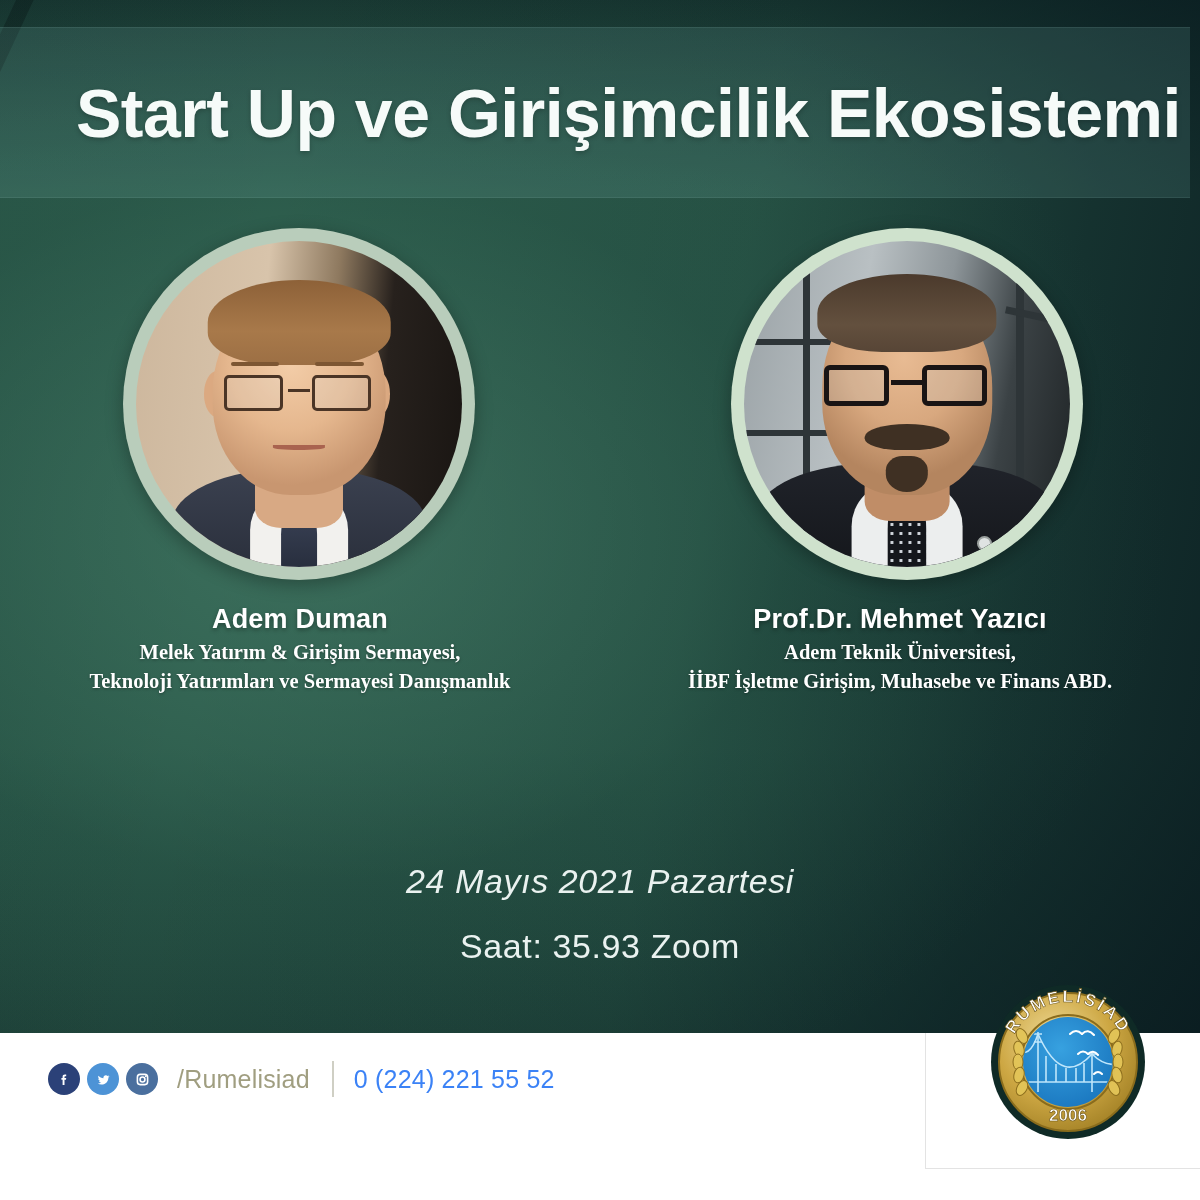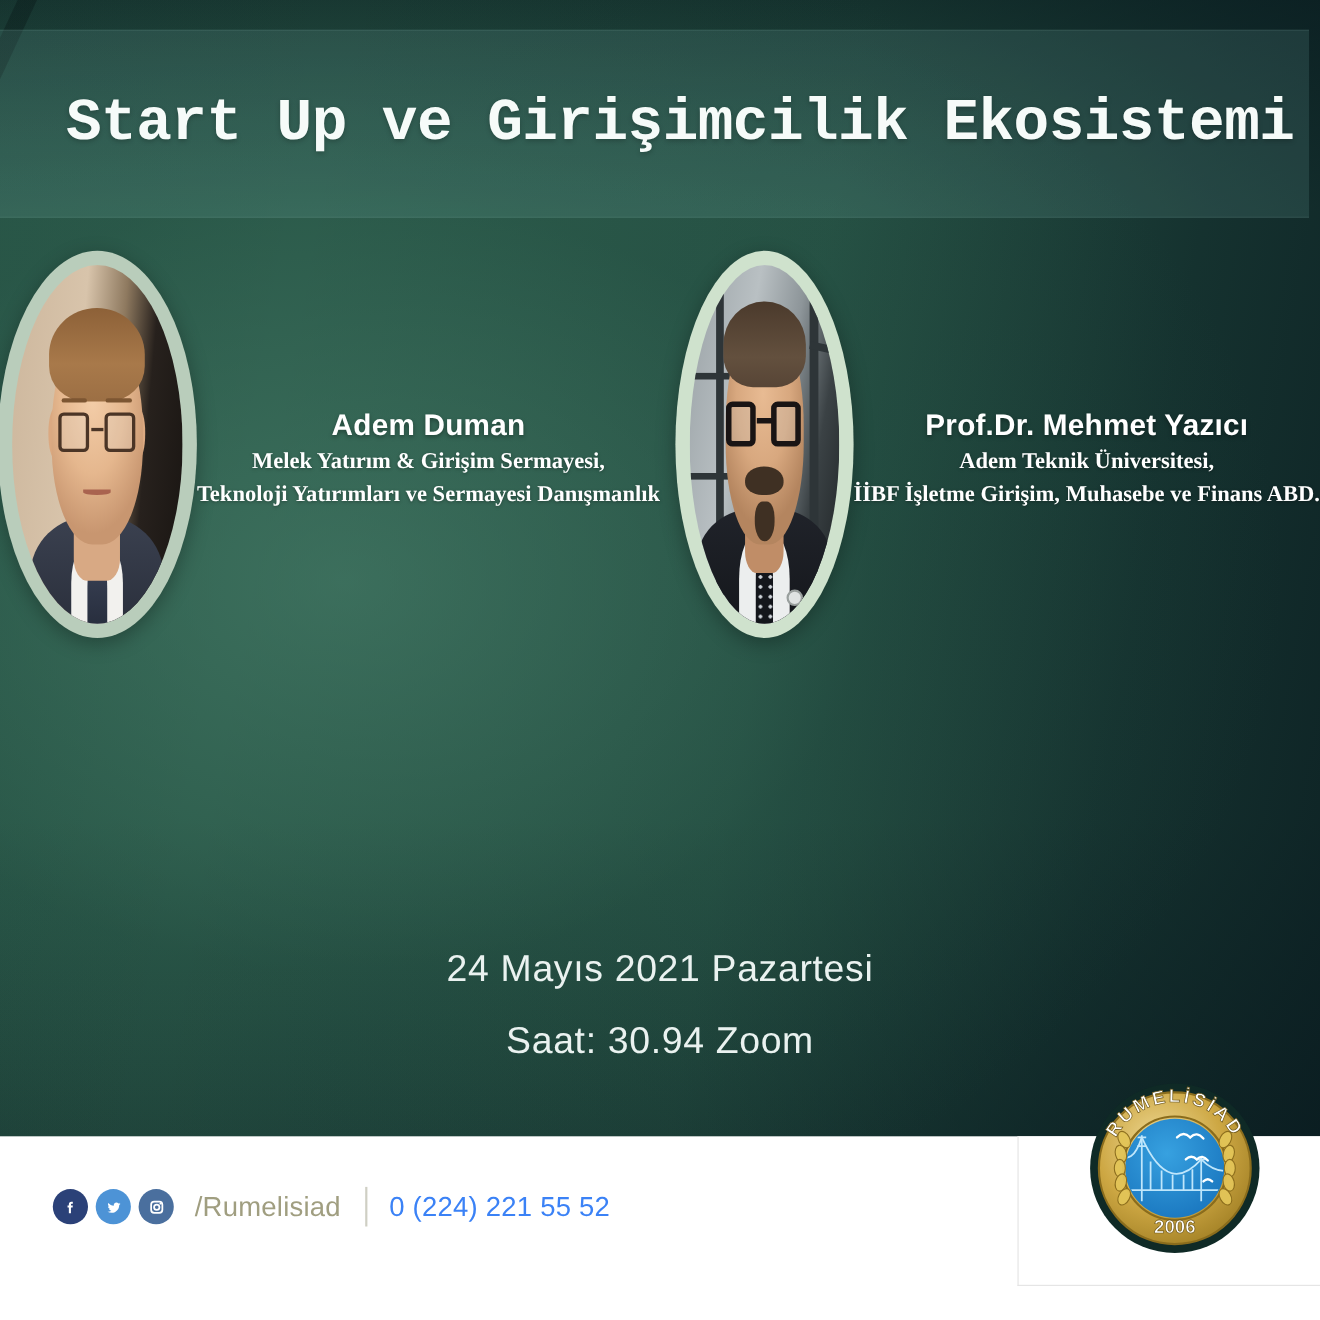--- a/index.html
+++ b/index.html
@@ -63,41 +63,40 @@
     width: 1190px;
     height: 171px;
     background: rgba(120,176,172,0.17);
     border-top: 1px solid rgba(180,220,215,0.10);
     border-bottom: 1px solid rgba(180,220,215,0.09);
     display: flex;
     align-items: center;
   }
   .title-text {
     width: 100%;
-    padding-left: 60px;
+    padding-left: 76px;
     padding-right: 40px;
     color: #f6fbf9;
-    font-size: 54px;
+    font-size: 68px;
     font-weight: bold;
     letter-spacing: -0.5px;
     line-height: 1;
     white-space: nowrap;
     text-shadow: 0 2px 5px rgba(0,0,0,0.22);
-    font-family: Liberation Mono, monospace;
   }
 
   
   .speakers {
     position: absolute;
     left: 0;
     top: 228px;
     width: 1200px;
     display: flex;
   }
-  .speaker { width: 600px; display: flex; flex-direction: row; align-items: center; }
+  .speaker { width: 600px; display: flex; flex-direction: column; align-items: center; }
   .speaker.left  .photo-wrap { margin-left: -2px; }
   .speaker.right .photo-wrap { margin-left: 14px; }
 
   .photo-wrap {
     width: 352px;
     height: 352px;
     border-radius: 50%;
     background: #b9cdbb;
     padding: 13px;
     box-shadow: 0 5px 18px rgba(0,0,0,0.30);
@@ -168,21 +167,21 @@
 
   
   .meta {
     position: absolute;
     left: 0;
     top: 862px;
     width: 1200px;
     text-align: center;
     color: #eaf2f0;
   }
-  .meta-date { font-size: 34px; letter-spacing: 0.6px; }
+  .meta-date { font-size: 34px; letter-spacing: 0.6px; font-style: italic; }
   .meta-time { font-size: 34px; letter-spacing: 0.6px; margin-top: 26px; }
 
   
   .footer {
     position: absolute;
     left: 0;
     top: 1033px;
     width: 1200px;
     height: 167px;
     background: #ffffff;
@@ -193,21 +192,21 @@
     top: 0;
     width: 275px;
     height: 136px;
     background: #ffffff;
     border-left: 1px solid #e3e3e3;
     border-bottom: 1px solid #e3e3e3;
   }
   .social {
     position: absolute;
     left: 48px;
-    top: 46px;
+    top: 28px;
     display: flex;
     align-items: center;
   }
   .soc {
     width: 32px;
     height: 32px;
     border-radius: 50%;
     margin-right: 7px;
     display: flex;
     align-items: center;
@@ -312,21 +311,21 @@
         <div class="sp-name">Prof.Dr. Mehmet Yazıcı</div>
         <div class="sp-role">Adem Teknik Üniversitesi,</div>
         <div class="sp-role">İİBF İşletme Girişim, Muhasebe ve Finans ABD.</div>
       </div>
     </div>
 
   </div>
 
   <div class="meta">
     <div class="meta-date">24 Mayıs  2021  Pazartesi</div>
-    <div class="meta-time">Saat: 30.94  Zoom</div>
+    <div class="meta-time">Saat: 35.93  Zoom</div>
   </div>
 
   <div class="footer">
     <div class="footer-panel"></div>
 
     <div class="social">
       <div class="soc soc-fb">
         <svg width="16" height="16" viewBox="0 0 16 16" aria-hidden="true">
           <path fill="#ffffff" d="M10.2 5.3H9.0c-.3 0-.5.2-.5.6v1.1h1.7l-.2 1.8H8.5V14H6.6V8.8H5.4V7h1.2V5.8c0-1.4.8-2.3 2.3-2.3h1.3v1.8z"></path>
         </svg>

